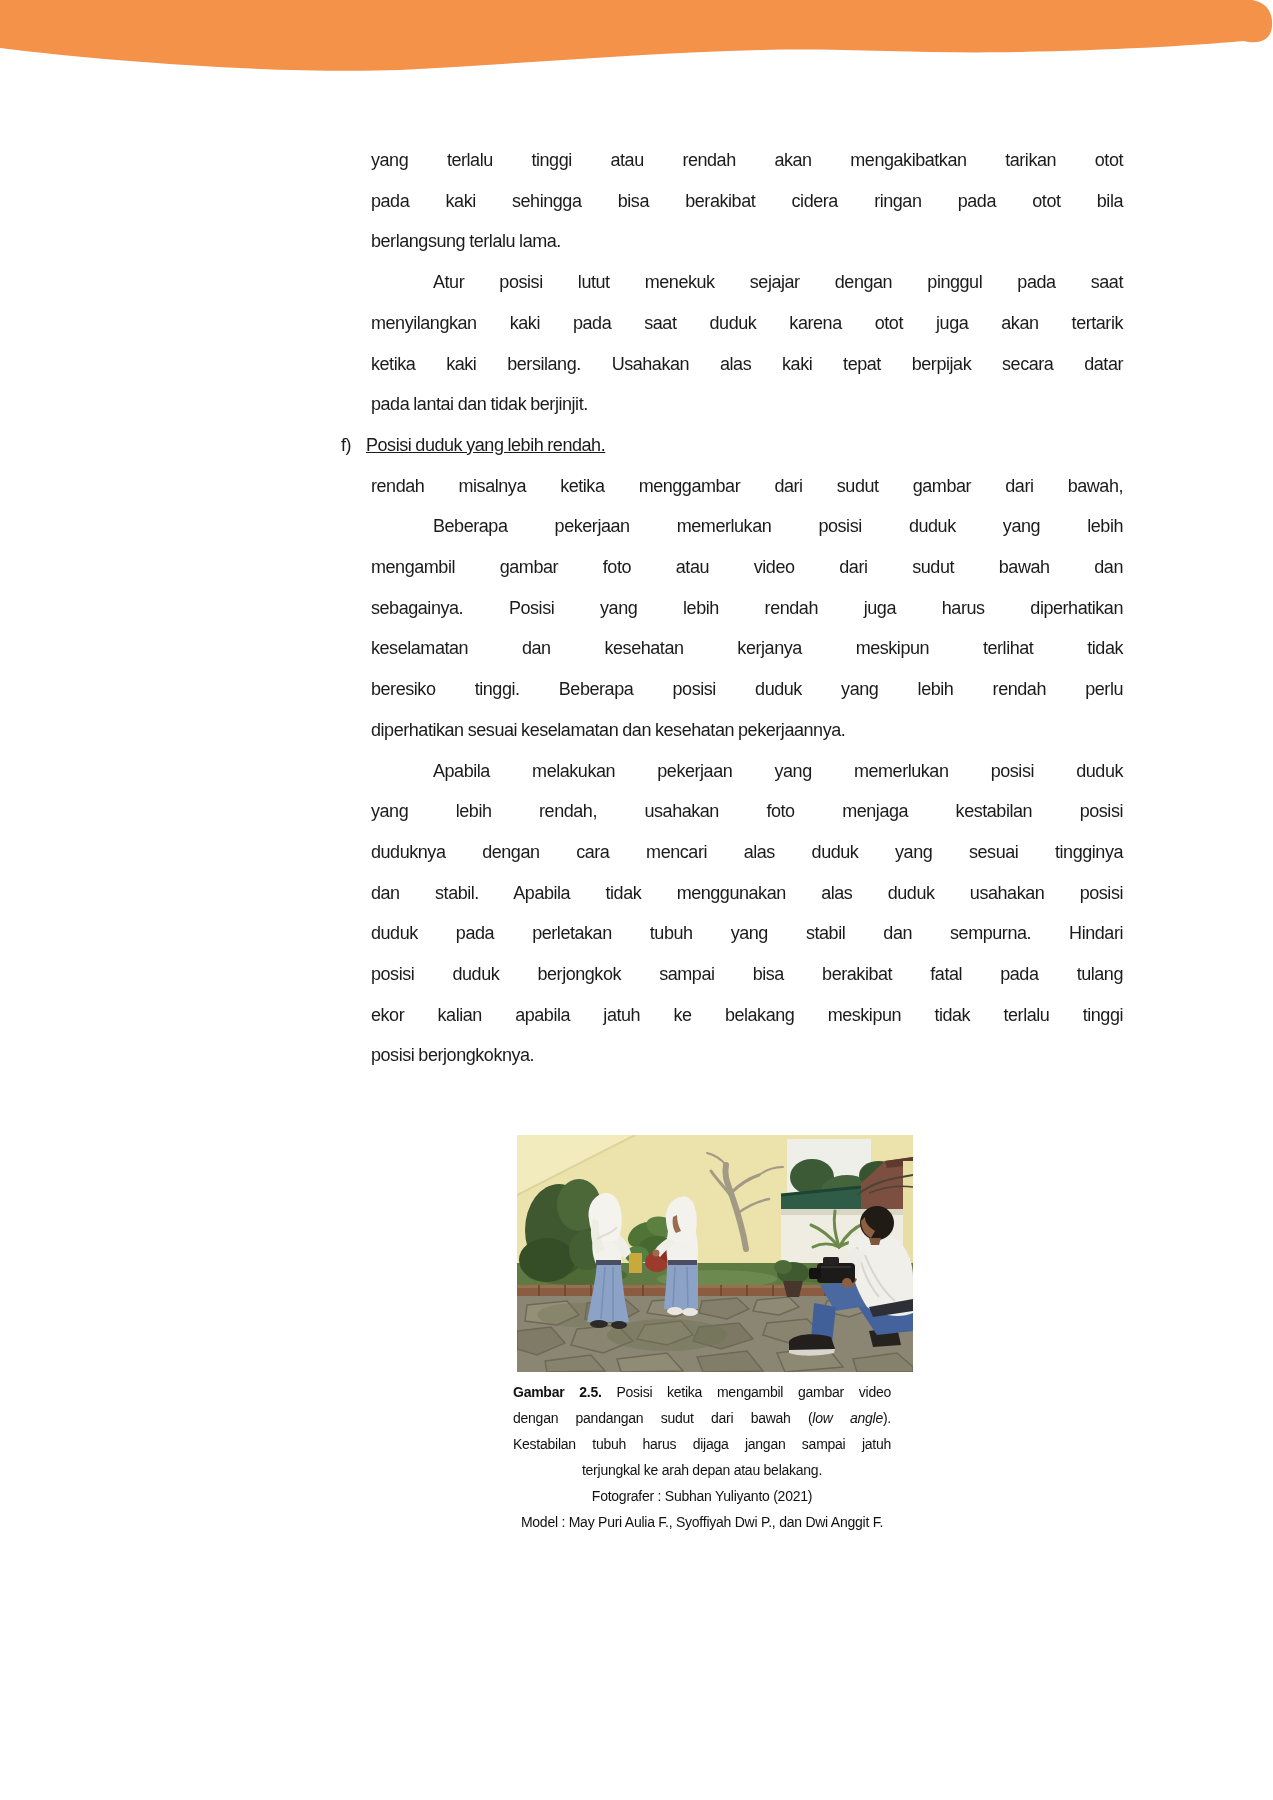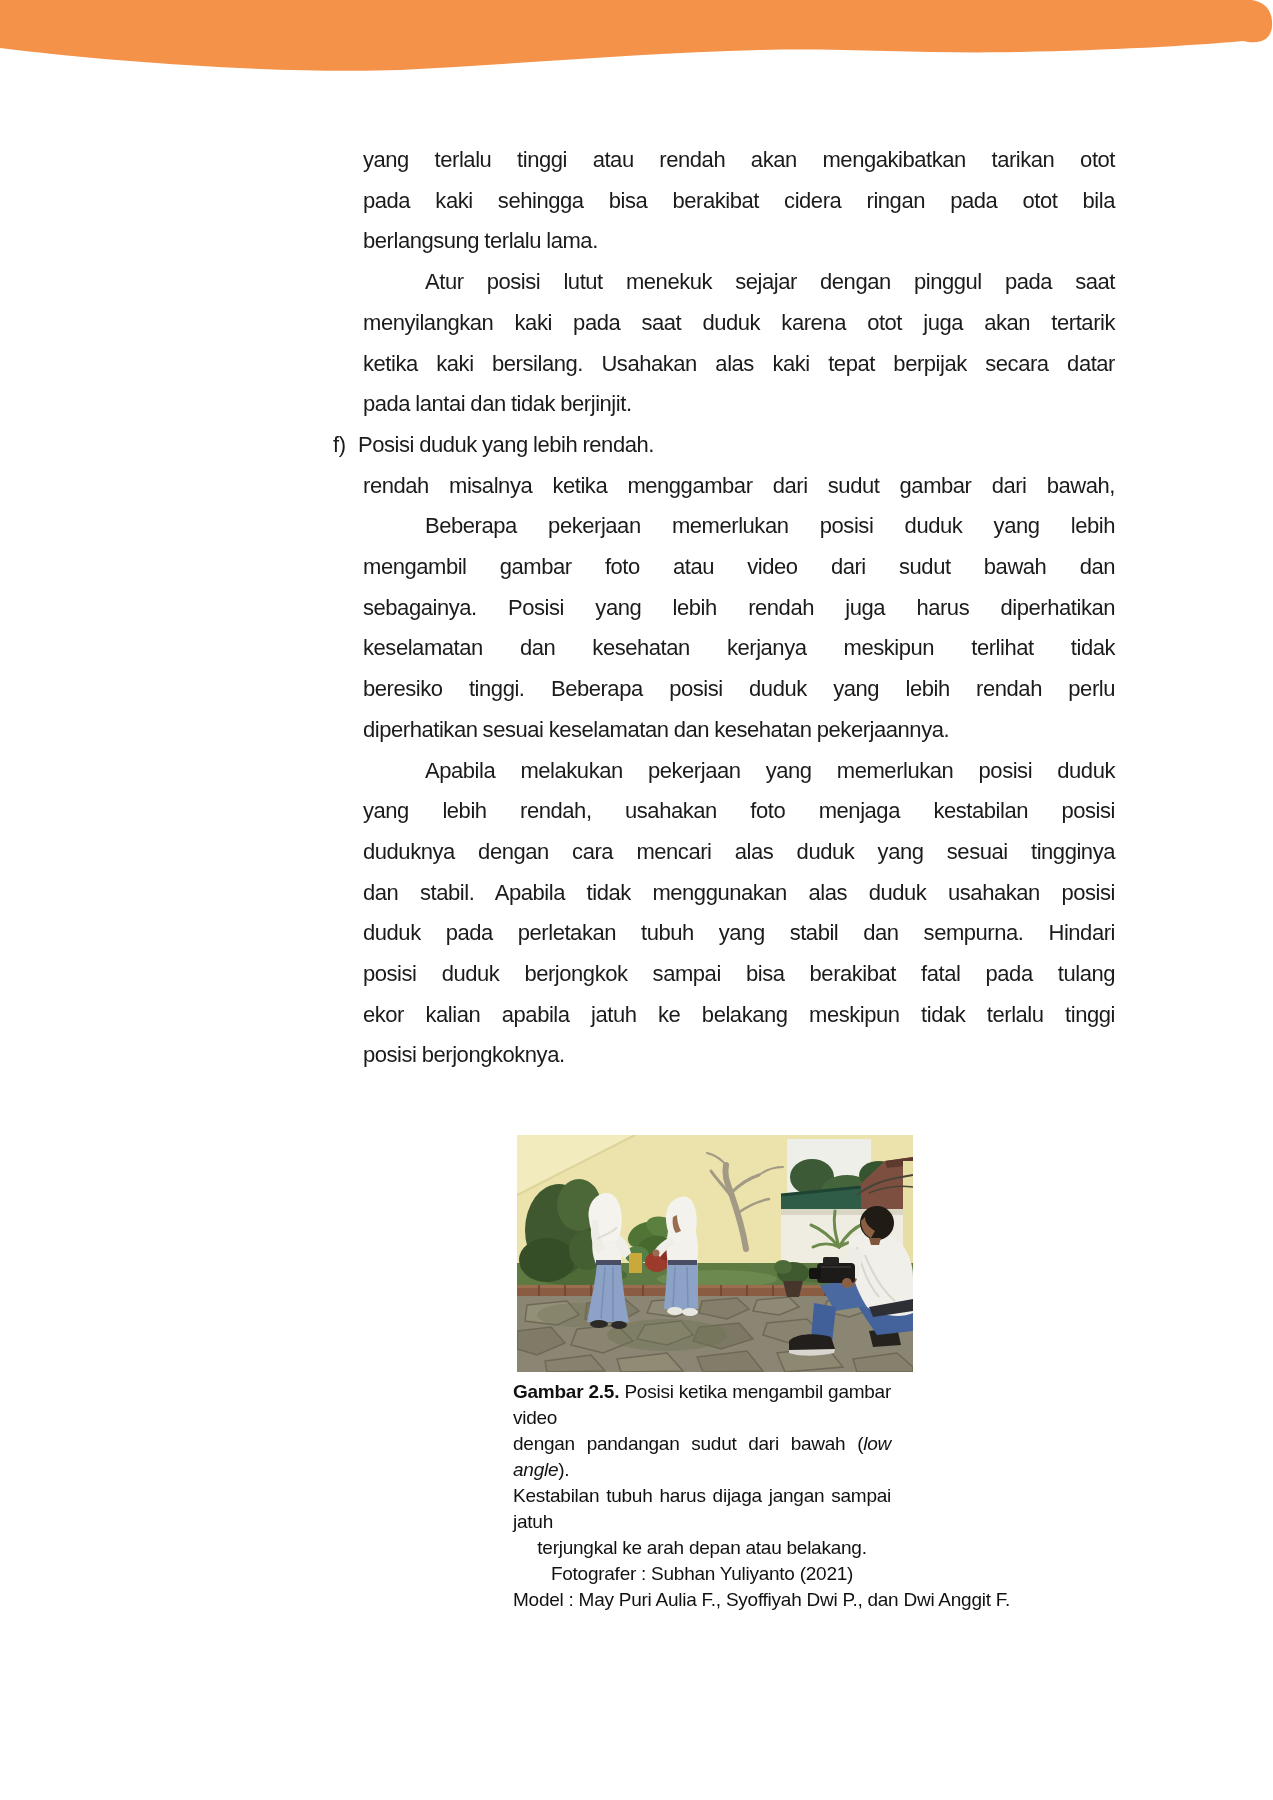--- a/index.html
+++ b/index.html
@@ -2,35 +2,35 @@
 <html><head>
 <meta charset="utf-8">
 <style>
   html,body { margin:0; padding:0; background:#ffffff; }
   body { font-family:"Liberation Sans", sans-serif; color:#1b1b1b; }
   .page { position:relative; width:1273px; height:1800px; background:#fff; overflow:hidden; }
 
   .wave { position:absolute; top:0; left:0; display:block; }
 
   .text-block {
-    position:absolute; left:363px; top:140px; width:752px;
-    font-size:22px; letter-spacing:-0.45px; word-spacing:-0.5px;
+    position:absolute; left:371px; top:140px; width:752px;
+    font-size:18px; letter-spacing:-0.45px; word-spacing:-0.5px;
   }
   .line { line-height:40.7px; min-height:40.7px; }
   .line.j { text-align:justify; text-align-last:justify; }
   .line.ind { text-indent:62px; }
-  .line.item { margin-left:-30px; }
+  .line.item { margin-left:-30px;text-decoration:underline; }
   .line.item .marker { display:inline-block; width:25px; }
 
   .figure-wrap { position:absolute; left:517px; top:1135px; width:396px; height:237px; }
   .figure-wrap svg { display:block; }
 
   .caption {
     position:absolute; left:513px; top:1379px; width:378px;
-    font-size:19px; letter-spacing:-0.25px; line-height:26px; color:#111;
+    font-size:14px; letter-spacing:-0.25px; line-height:26px; color:#111;
   }
   .cap-line { min-height:26px;text-align:center; }
   .cap-line.j { text-align:justify; text-align-last:justify; }
   .cap-line.nw { white-space:nowrap; }
   .caption b { font-weight:bold; }
   .caption i { font-style:italic; }
 </style>
 </head>
 <body>
 

